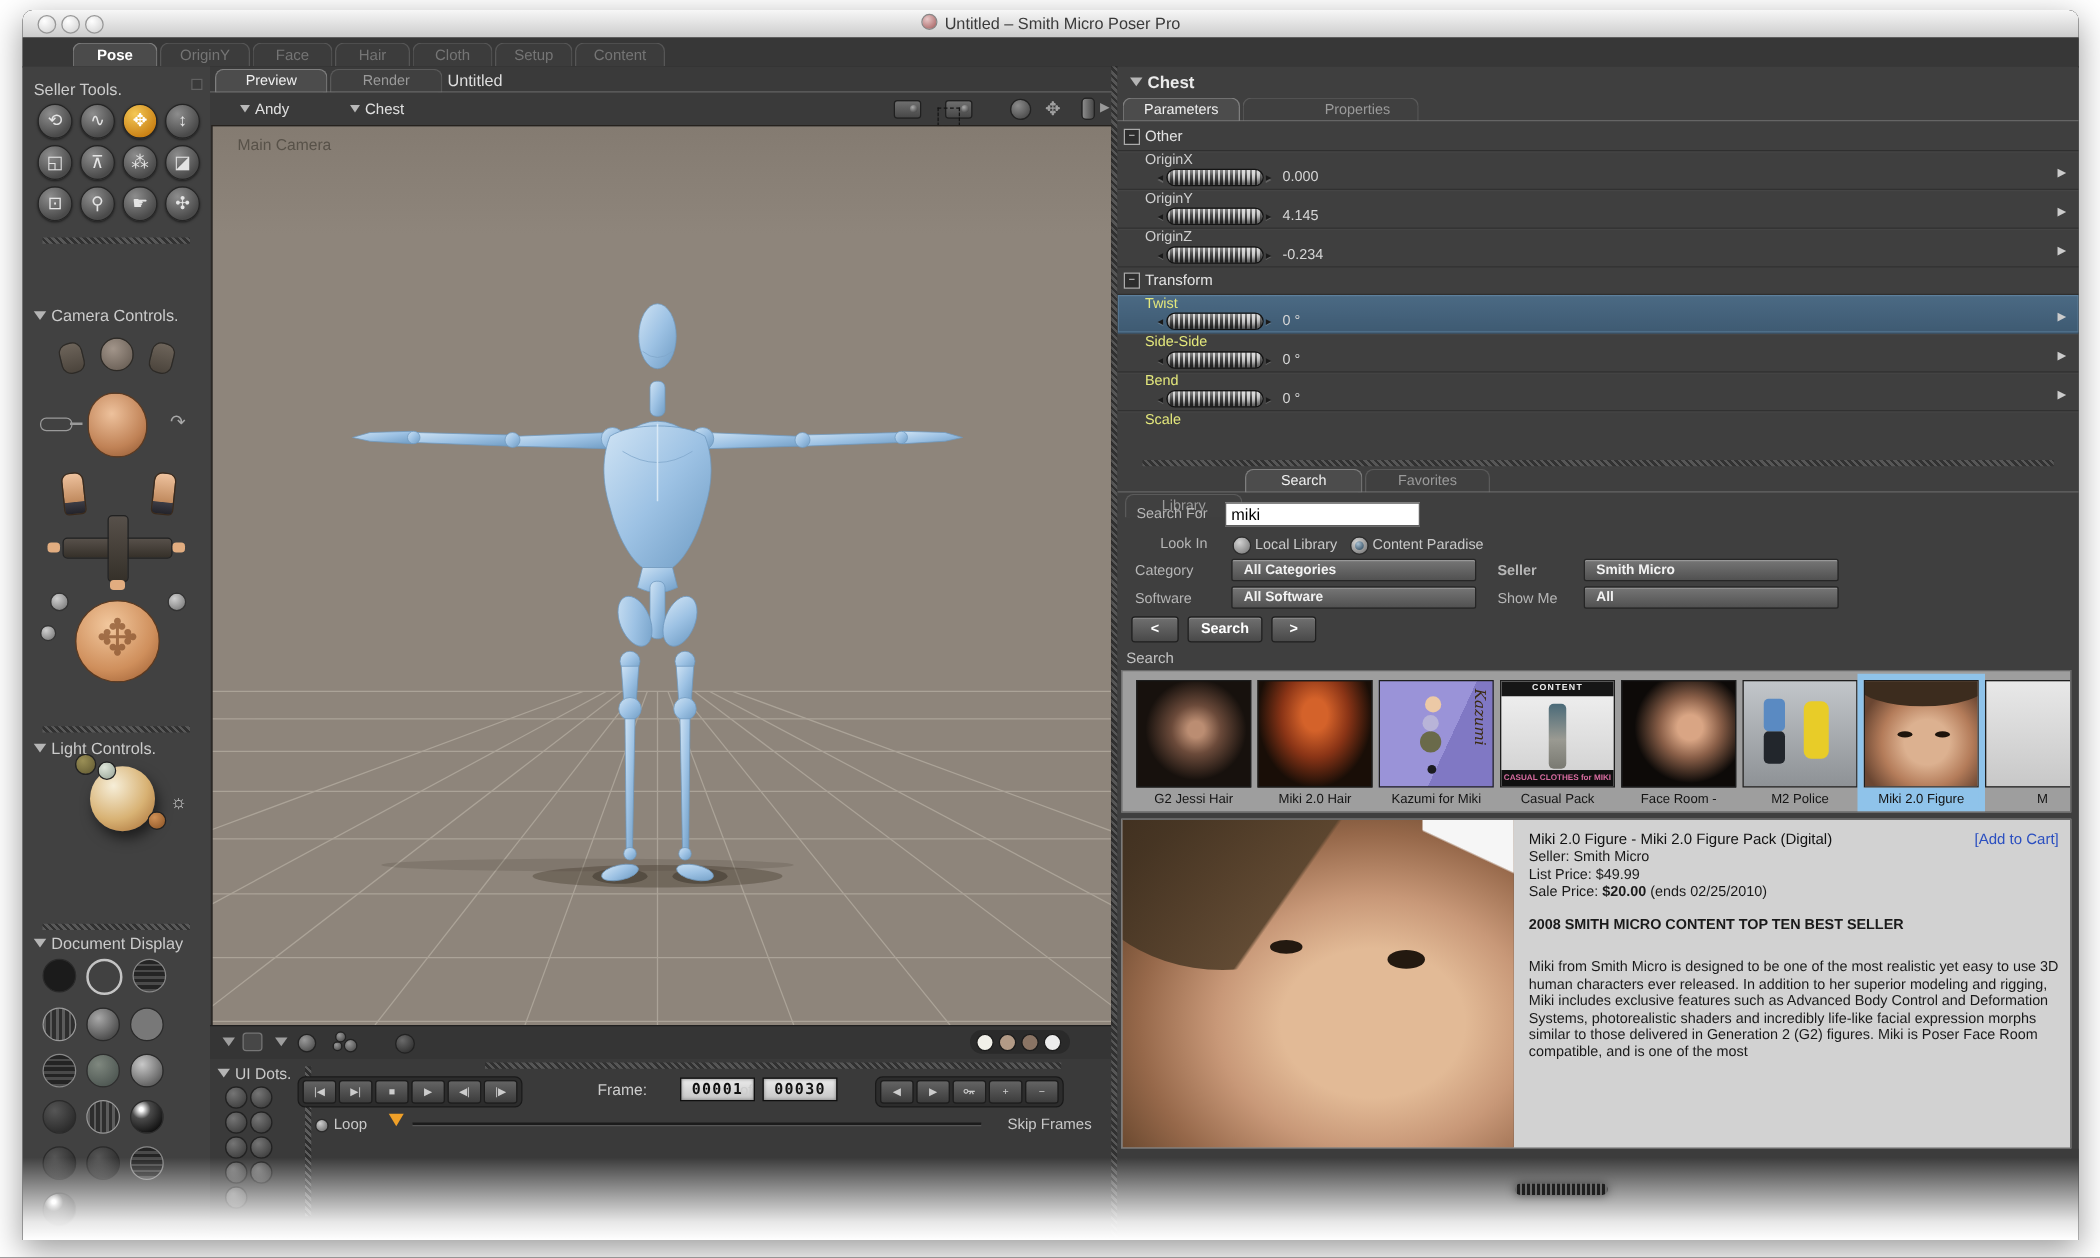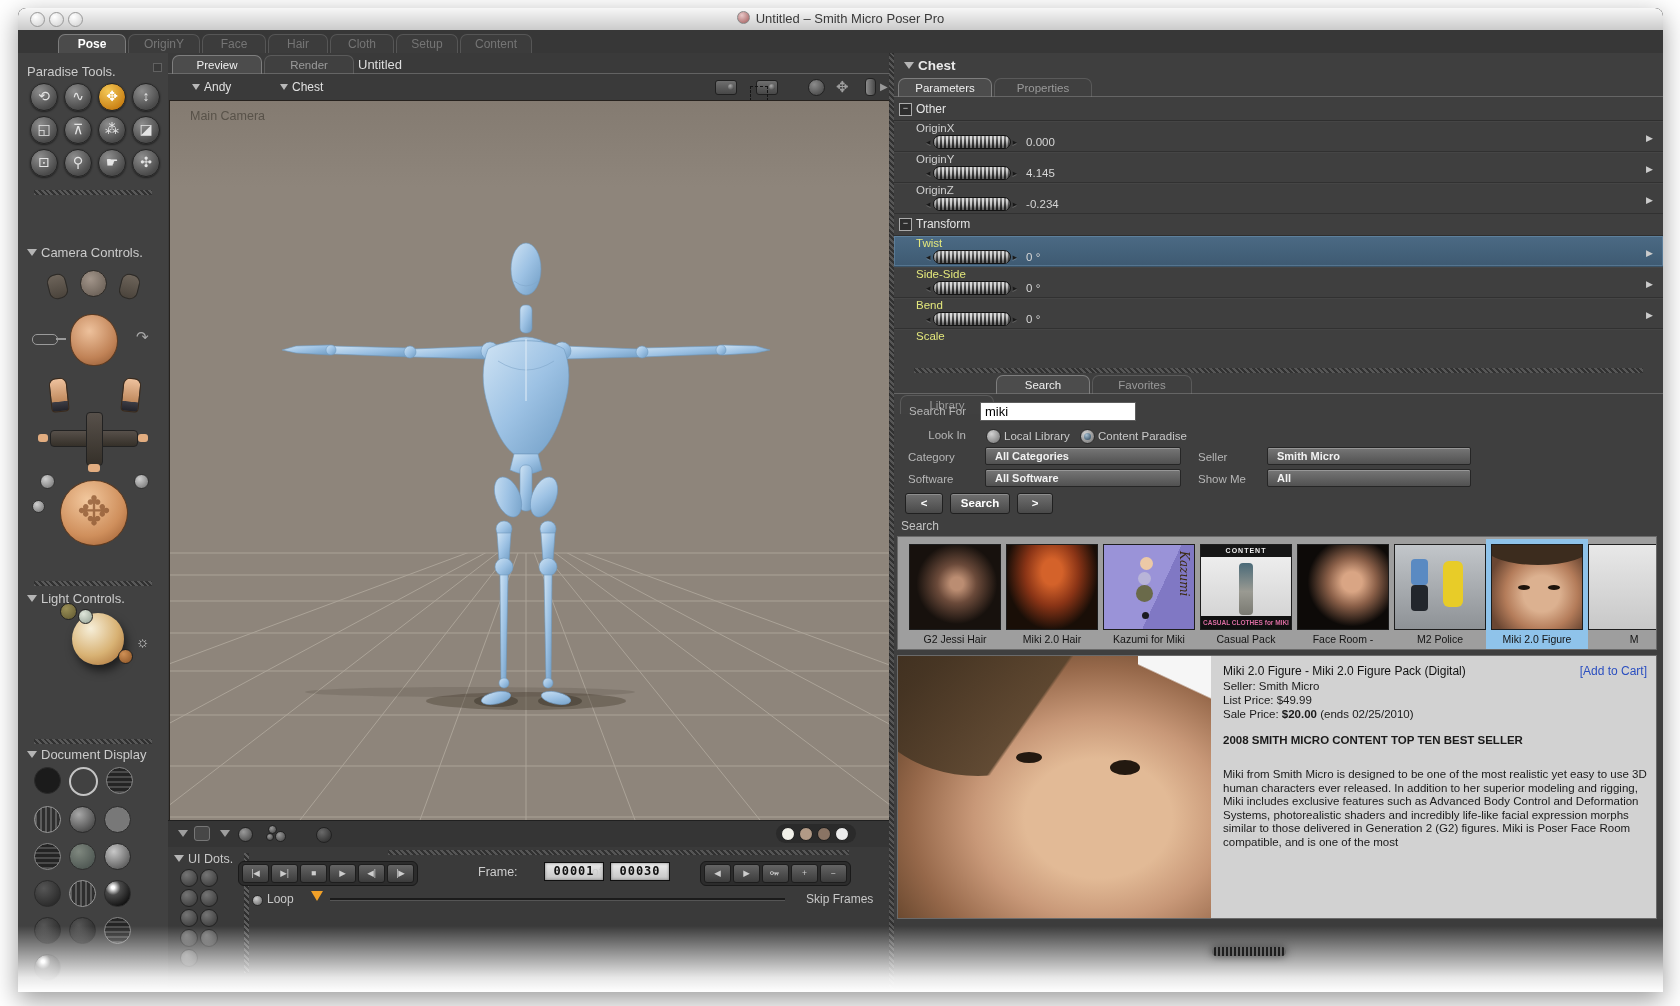--- a/index.html
+++ b/index.html
@@ -155,21 +155,21 @@
   #timeline{position:absolute;left:162px;top:845px;width:455px;height:2px;background:#1b1b1b;
         box-shadow:0 1px 0 rgba(255,255,255,.14);}
   #skip-label{position:absolute;left:638px;top:839px;color:#c8c8c8;font-size:12px;}
 
   
   #divider-v{position:absolute;left:871px;top:45px;width:5px;bottom:0;
         background:repeating-linear-gradient(45deg,#5c5c5c 0 2px,#2e2e2e 2px 4px);opacity:.8;}
   #right{position:absolute;left:876px;top:45px;width:769px;bottom:0;background:#3f3f3f;}
   #chest-header{position:absolute;left:10px;top:5px;color:#eaeaea;font-size:13.5px;font-weight:bold;}
   #tab-params{left:4px;top:25px;width:92px;}
-  #tab-props{left:100px;top:25px;width:96px;}
+  #tab-props{left:100px;top:25px;width:96px;padding-left:43px;}
   #param-tabline{position:absolute;left:0;top:43px;right:0;height:1px;background:#7e7e7e;opacity:.6;}
   #params-list{position:absolute;left:0;top:46px;right:0;height:243px;overflow:hidden;}
   .pgroup-header{height:21px;position:relative;border-bottom:1px solid rgba(0,0,0,.25);}
   .gbox{position:absolute;left:5px;top:4px;width:11px;height:11px;border:1px solid #ababab;background:#2d2d2d;
         color:#dddddd;font-size:9px;line-height:9px;text-align:center;}
   .gbox::after{content:"−";}
   .gname{position:absolute;left:22px;top:3px;color:#e4e4e4;font-size:12px;}
   .param-row{height:30px;position:relative;border-bottom:1px solid rgba(0,0,0,.22);
         box-shadow:inset 0 1px 0 rgba(255,255,255,.03);}
   .param-row.hl{background:linear-gradient(#4b6a84,#3e5a72);box-shadow:inset 0 0 0 1px rgba(130,170,200,.35);}
@@ -188,21 +188,21 @@
   
   #tab-library{left:6px;top:318px;width:92px;margin-top:24px;}
   #tab-search{left:102px;top:322px;width:92px;}
   #tab-favorites{left:198px;top:322px;width:98px;}
   #lib-tabline{position:absolute;left:0;top:340px;right:0;height:1px;background:#7e7e7e;opacity:.6;}
   .f-label{position:absolute;color:#b6b6b6;font-size:11.5px;text-align:right;}
   #lb-searchfor{left:0px;top:352px;width:72px;}
   #lb-lookin{left:0px;top:376px;width:72px;}
   #lb-category{left:14px;top:398px;width:58px;text-align:left;}
   #lb-software{left:14px;top:420px;width:58px;text-align:left;}
-  #lb-seller{left:304px;top:398px;width:48px;text-align:left;}
+  #lb-seller{left:304px;top:398px;width:48px;text-align:left;font-weight:bold;}
   #lb-showme{left:304px;top:420px;width:52px;text-align:left;}
   #search-input{position:absolute;left:86px;top:349px;width:146px;height:15px;background:#ffffff;
         border:1px solid #5e5e5e;font-size:13px;color:#000;padding:1px 4px;font-family:"Liberation Sans",sans-serif;}
   .radio{position:absolute;width:13px;height:13px;border-radius:50%;border:1px solid #2c2c2c;
         background:radial-gradient(circle at 35% 30%,#d2d2d2,#6e6e6e);}
   .radio.sel::after{content:"";position:absolute;left:3px;top:3px;right:3px;bottom:3px;border-radius:50%;
         background:radial-gradient(circle at 35% 30%,#a8c0d2,#243e52);}
   #radio-local{left:92px;top:376px;}
   #radio-paradise{left:186px;top:376px;}
   .r-label{position:absolute;color:#c9c9c9;font-size:11.5px;}
@@ -296,21 +296,21 @@
     <div class="top-tab active" id="tab-0">Pose</div>
     <div class="top-tab" id="tab-1">OriginY</div>
     <div class="top-tab" id="tab-2">Face</div>
     <div class="top-tab" id="tab-3">Hair</div>
     <div class="top-tab" id="tab-4">Cloth</div>
     <div class="top-tab" id="tab-5">Setup</div>
     <div class="top-tab" id="tab-6">Content</div>
   </div>
 
   <div id="sidebar">
-    <div class="side-label" id="lbl-tools">Paradise Tools.</div>
+    <div class="side-label" id="lbl-tools">Seller Tools.</div>
     <div class="corner" style="right:6px;top:10px"></div>
     <div id="tools-grid">
         <div class="tool-btn">⟲</div>
         <div class="tool-btn">∿</div>
         <div class="tool-btn active">✥</div>
         <div class="tool-btn">↕</div>
         <div class="tool-btn">◱</div>
         <div class="tool-btn">⊼</div>
         <div class="tool-btn">⁂</div>
         <div class="tool-btn">◪</div>

